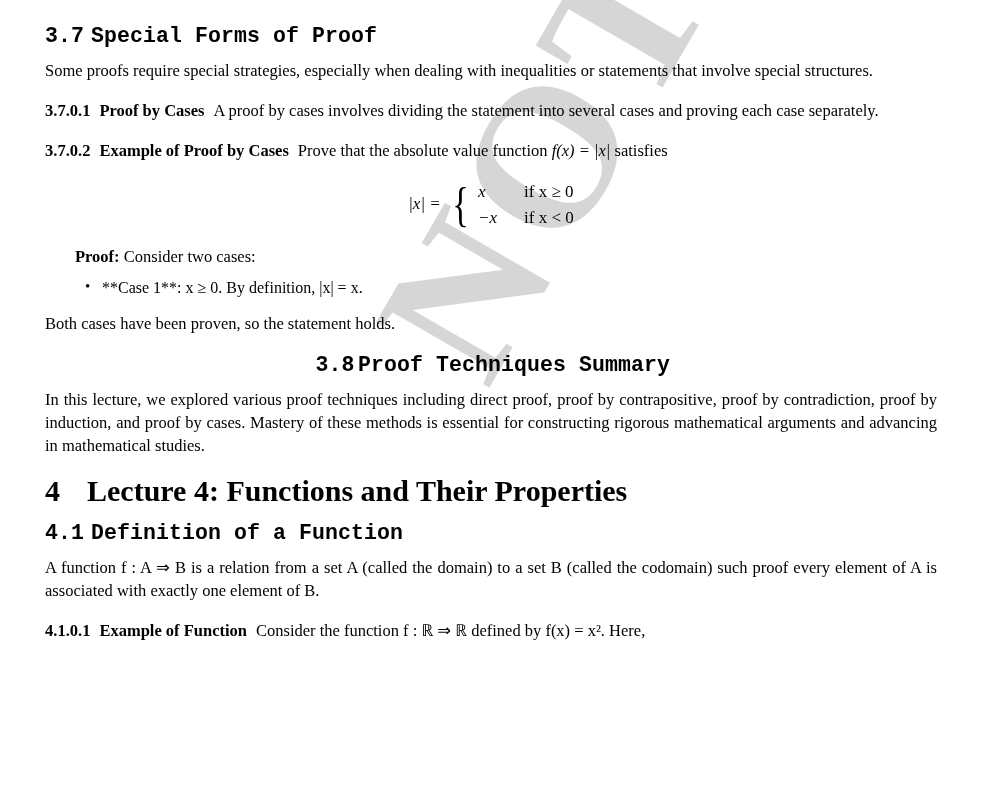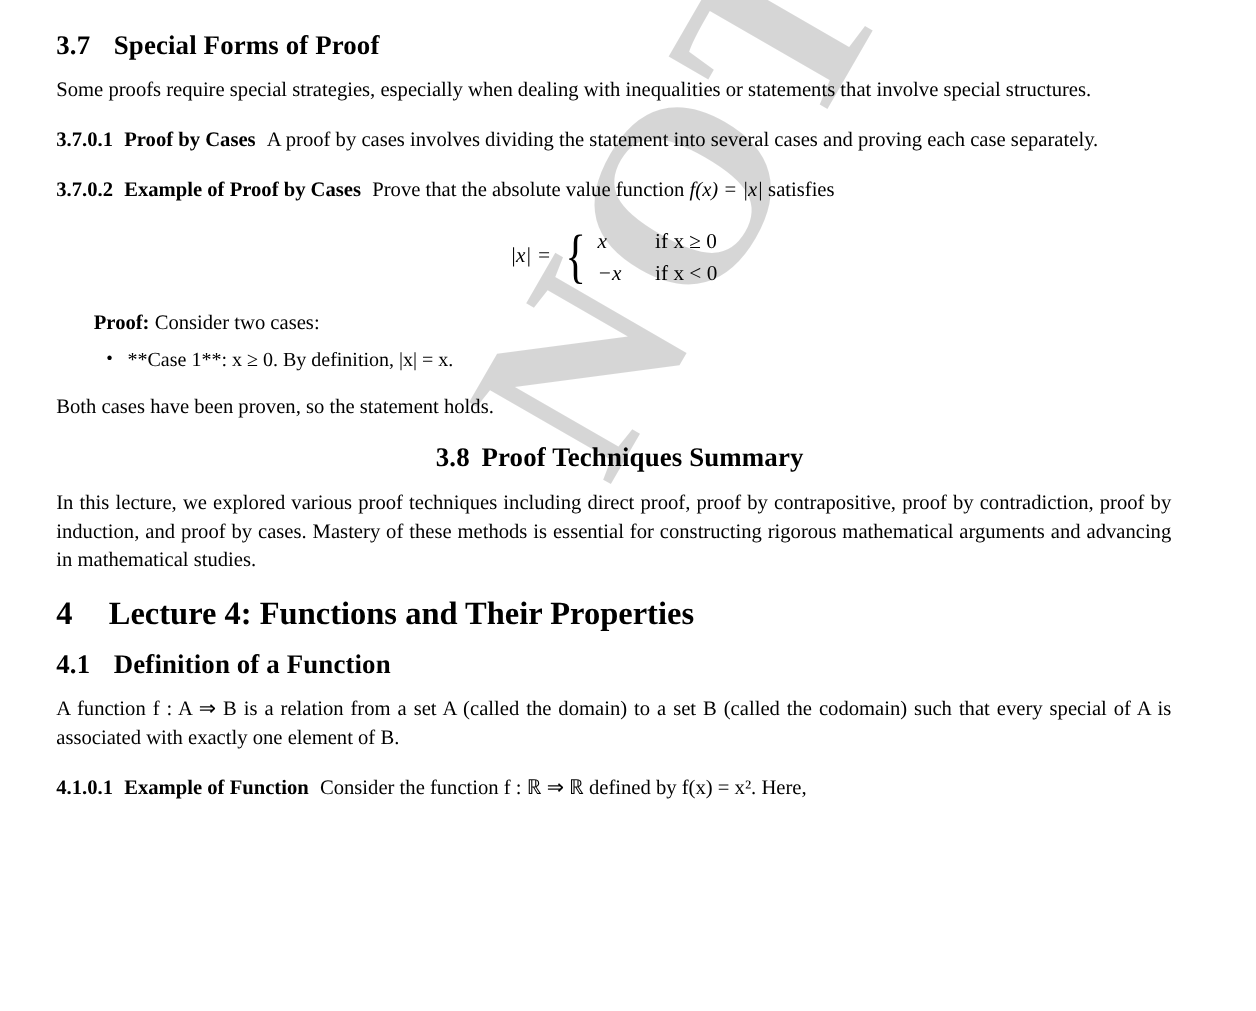--- a/index.html
+++ b/index.html
@@ -43,24 +43,25 @@
     letter-spacing: 10px;
     transform: rotate(-60deg);
     transform-origin: left top;
     white-space: nowrap;
   }
   h2.sec {
     font-size: 21.5px;
     font-weight: 700;
     margin: 0 0 12px 0;
     letter-spacing: 0.1px;
+    font-family: Liberation Mono, monospace;
   }
   h2.sec .num { display: inline-block; min-width: 46px; }
   h1.chapter {
-    font-size: 26px;
+    font-size: 30px;
     font-weight: 700;
     margin: 0 0 13px 0;
   }
   h1.chapter .num { display: inline-block; min-width: 42px; }
   p.body {
     font-size: 16.5px;
     line-height: 1.38;
     margin: 0 0 17px 0;
     text-align: justify;
     text-justify: inter-word;
@@ -192,19 +193,19 @@
   <p class="body">In this lecture, we explored various proof techniques including direct proof, proof by contrapositive, proof by contradiction, proof by induction, and proof by cases. Mastery of these methods is essential for constructing rigorous mathematical arguments and advancing in mathematical studies.</p>
 
   <h1 class="chapter sp-top-lg">
     <span class="num">4</span><span>Lecture 4: Functions and Their Properties</span>
   </h1>
 
   <h2 class="sec">
     <span class="num">4.1</span><span>Definition of a Function</span>
   </h2>
 
-  <p class="body">A function f : A ⇒ B is a relation from a set A (called the domain) to a set B (called the codomain) such that every special of A is associated with exactly one element of B.</p>
+  <p class="body">A function f : A ⇒ B is a relation from a set A (called the domain) to a set B (called the codomain) such proof every element of A is associated with exactly one element of B.</p>
 
   <div class="subhead">
     <span class="lbl-num">4.1.0.1</span><span class="lbl-title">Example of Function</span><span class="lbl-body">Consider the function f : ℝ ⇒ ℝ defined by f(x) = x². Here,</span>
   </div>
 
 </div>
 
 </body></html>

